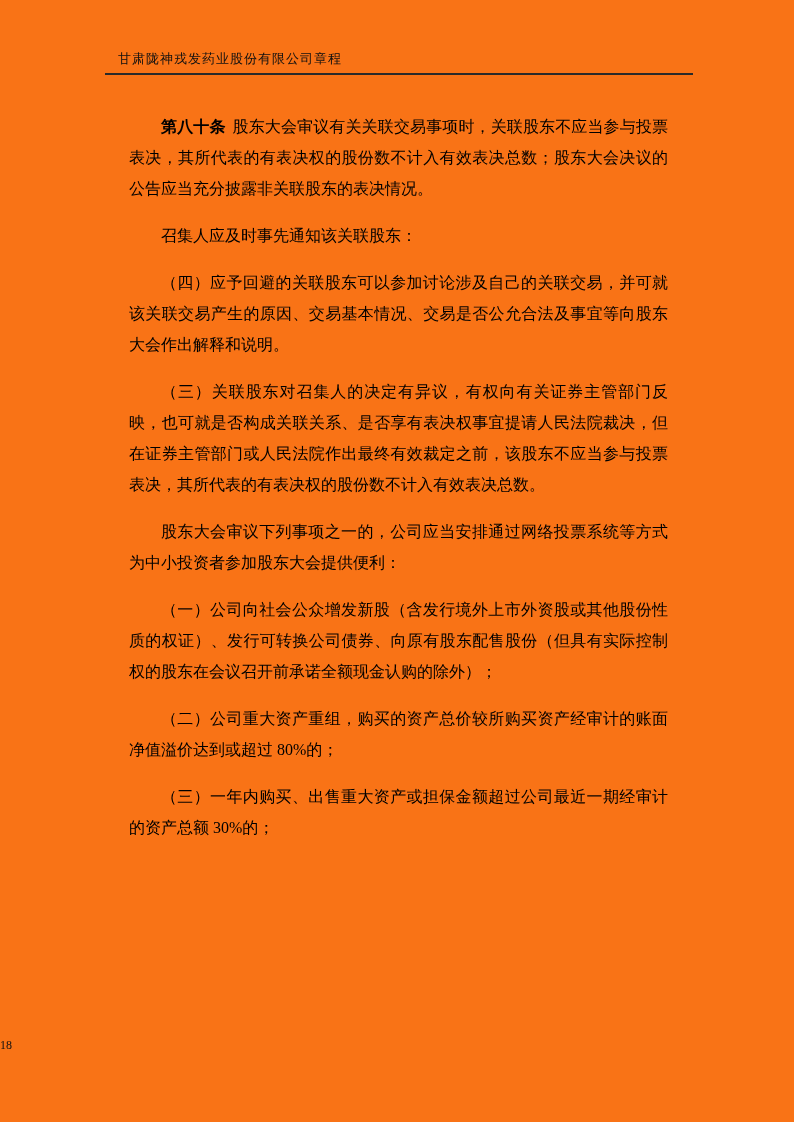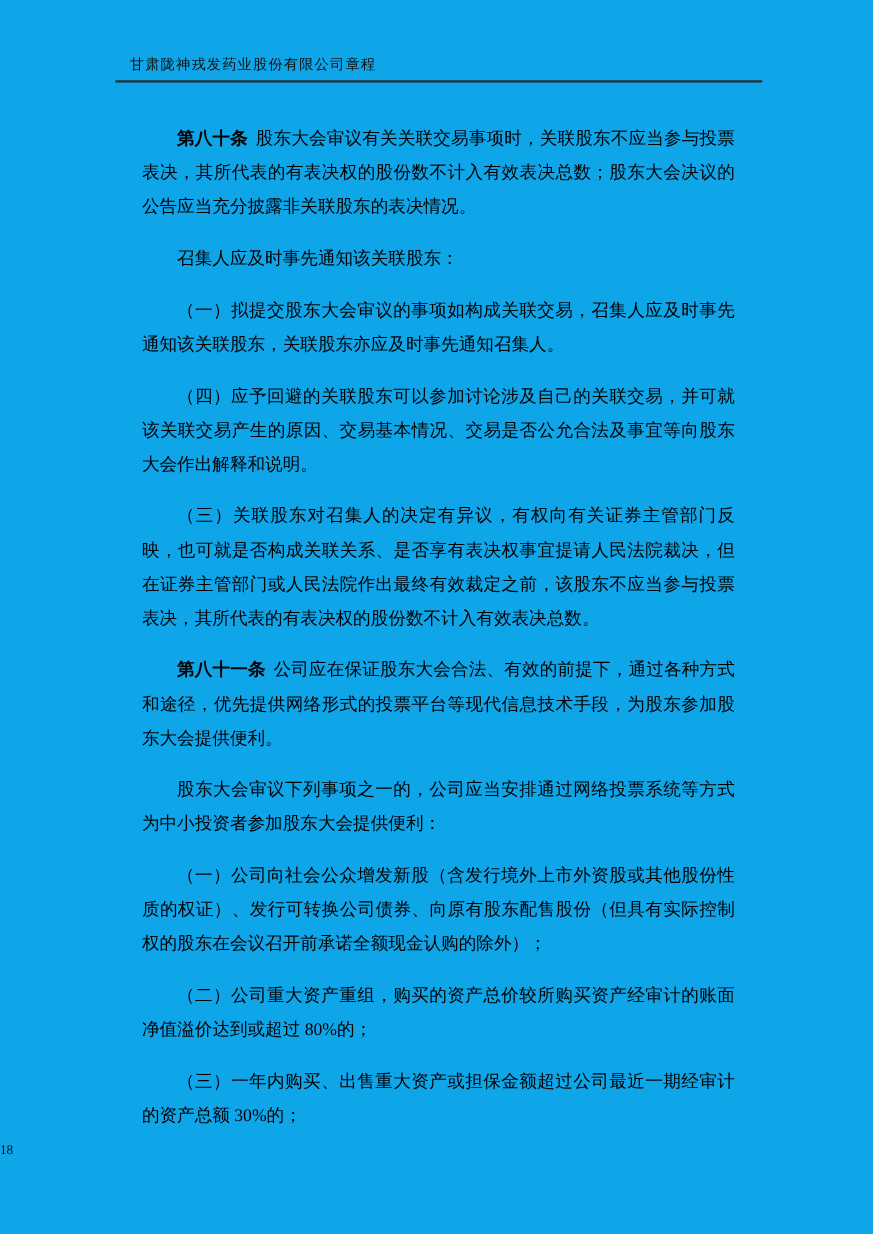--- a/index.html
+++ b/index.html
@@ -4,21 +4,21 @@
 <style>
   html, body {
     margin: 0;
     padding: 0;
     background: #ffffff;
   }
   .page {
     position: relative;
     width: 794px;
     height: 1122px;
-    background: #0ea5e9;
+    background: #f97316;
     font-family: "Liberation Serif", "DejaVu Serif", serif;
     color: #000000;
     overflow: hidden;
   }
   .header {
     position: absolute;
     left: 105px;
     right: 101px;
     top: 50px;
     border-bottom: 2px solid #2a2a2a;
@@ -65,28 +65,26 @@
 
   <div class="header">
     <div class="header-title">甘肃陇神戎发药业股份有限公司章程</div>
   </div>
 
   <div class="content">
     <p class="para"><span class="para-lead">第八十条</span><span>股东大会审议有关关联交易事项时，关联股东不应当参与投票表决，其所代表的有表决权的股份数不计入有效表决总数；股东大会决议的公告应当充分披露非关联股东的表决情况。</span></p>
 
     <p class="para"><span class="para-lead"></span><span>召集人应及时事先通知该关联股东：</span></p>
 
-    <p class="para"><span class="para-lead"></span><span>（一）拟提交股东大会审议的事项如构成关联交易，召集人应及时事先通知该关联股东，关联股东亦应及时事先通知召集人。</span></p>
 
 
     <p class="para"><span class="para-lead"></span><span>（四）应予回避的关联股东可以参加讨论涉及自己的关联交易，并可就该关联交易产生的原因、交易基本情况、交易是否公允合法及事宜等向股东大会作出解释和说明。</span></p>
 
     <p class="para"><span class="para-lead"></span><span>（三）关联股东对召集人的决定有异议，有权向有关证券主管部门反映，也可就是否构成关联关系、是否享有表决权事宜提请人民法院裁决，但在证券主管部门或人民法院作出最终有效裁定之前，该股东不应当参与投票表决，其所代表的有表决权的股份数不计入有效表决总数。</span></p>
 
-    <p class="para"><span class="para-lead">第八十一条</span><span>公司应在保证股东大会合法、有效的前提下，通过各种方式和途径，优先提供网络形式的投票平台等现代信息技术手段，为股东参加股东大会提供便利。</span></p>
 
     <p class="para"><span class="para-lead"></span><span>股东大会审议下列事项之一的，公司应当安排通过网络投票系统等方式为中小投资者参加股东大会提供便利：</span></p>
 
     <p class="para"><span class="para-lead"></span><span>（一）公司向社会公众增发新股（含发行境外上市外资股或其他股份性质的权证）、发行可转换公司债券、向原有股东配售股份（但具有实际控制权的股东在会议召开前承诺全额现金认购的除外）；</span></p>
 
     <p class="para"><span class="para-lead"></span><span>（二）公司重大资产重组，购买的资产总价较所购买资产经审计的账面净值溢价达到或超过 80%的；</span></p>
 
     <p class="para"><span class="para-lead"></span><span>（三）一年内购买、出售重大资产或担保金额超过公司最近一期经审计的资产总额 30%的；</span></p>
 
   </div>

